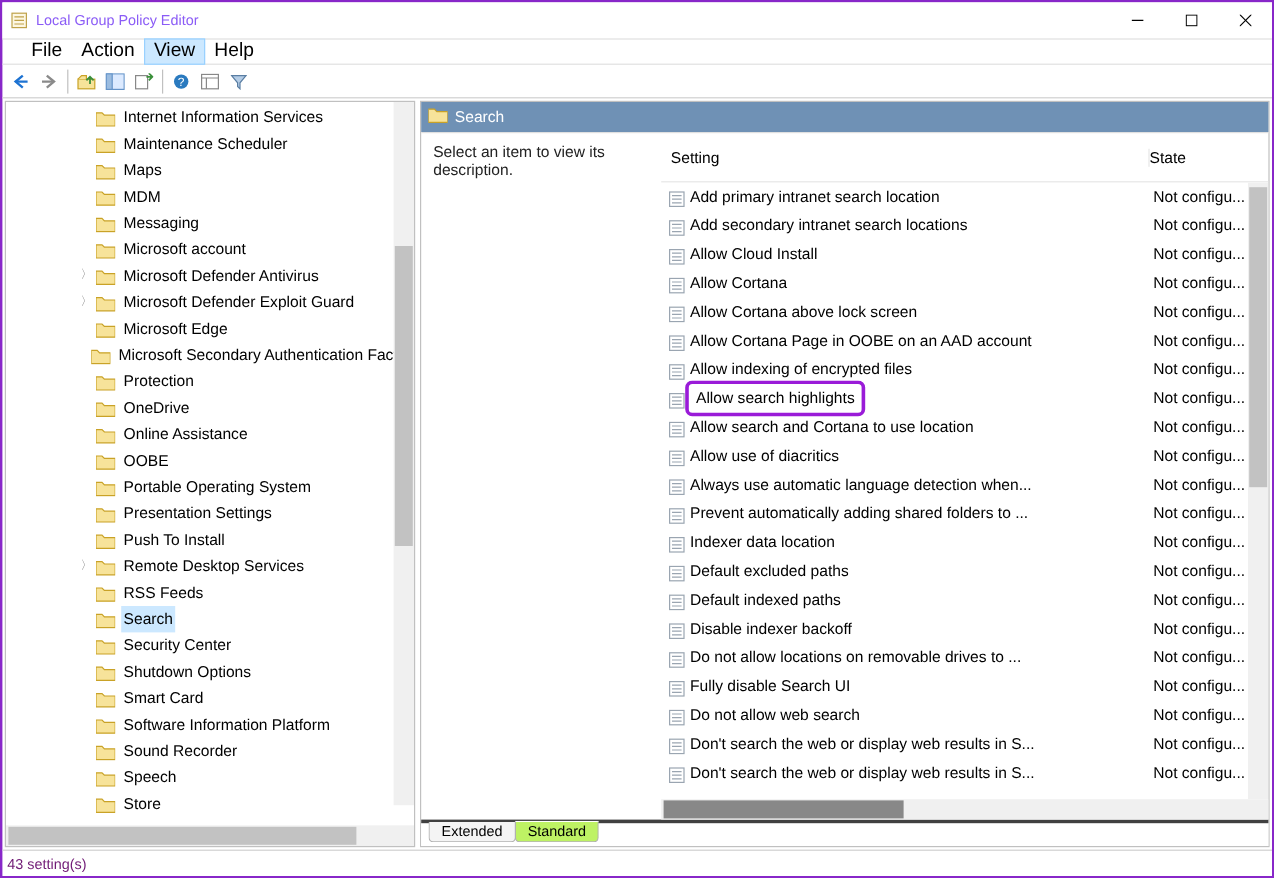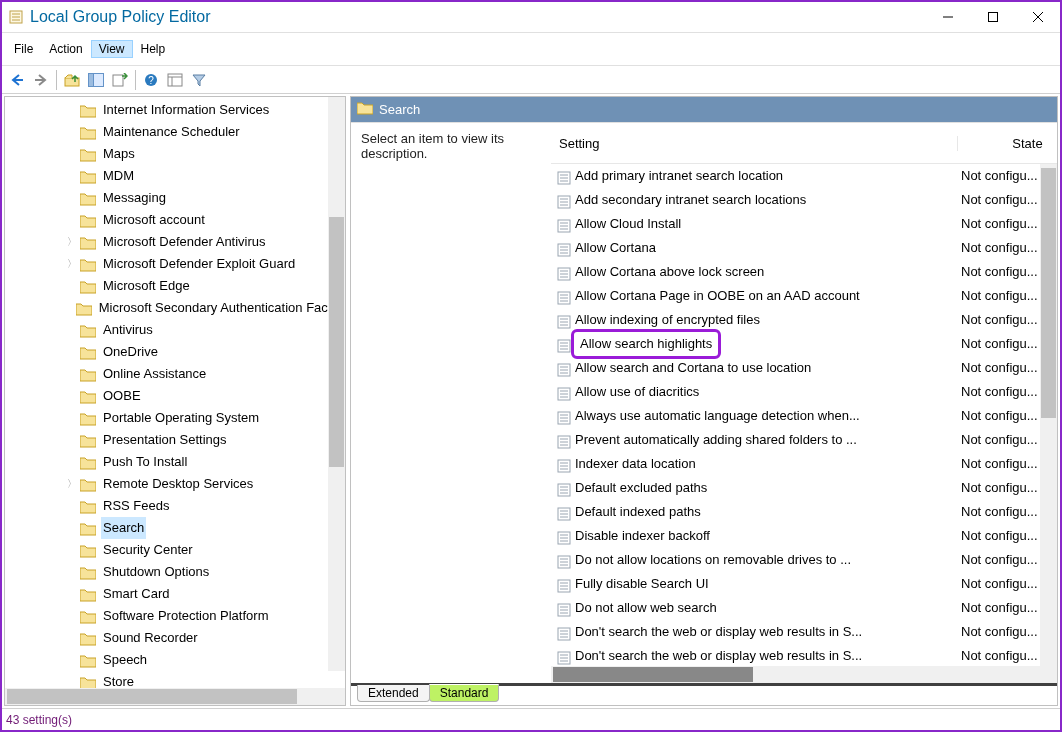--- a/index.html
+++ b/index.html
@@ -1,24 +1,24 @@
 <!DOCTYPE html>
 <html><head>
 <meta charset="utf-8">
 <style>
 * { box-sizing: border-box; margin: 0; padding: 0; font-family: "Segoe UI", Tahoma, sans-serif; }
 html, body { width: 1062px; height: 732px; overflow: hidden; }
 .window { width: 1062px; height: 732px; border: 2px solid #8827c9; background: #fff; display: flex; flex-direction: column; }
 .titlebar { height: 30px; display: flex; align-items: center; padding-left: 6px; background: #fff; }
 .title-icon { width: 16px; height: 16px; margin-right: 6px; }
-.title-text { font-size: 16px; flex: 1; color: #0369a1; }
+.title-text { font-size: 12px; flex: 1; color: #8b5cf6; }
 .win-controls { display: flex; height: 100%; }
 .win-btn { width: 45px; display: flex; align-items: center; justify-content: center; }
 .win-btn svg { width: 10px; height: 10px; }
-.menubar { height: 34px; display: flex; align-items: center; padding-left: 4px; border-top: 1px solid #e0e0e0; border-bottom: 1px solid #e0e0e0; font-size: 12px; }
+.menubar { height: 22px; display: flex; align-items: center; padding-left: 16px; border-top: 1px solid #e0e0e0; border-bottom: 1px solid #e0e0e0; font-size: 16px; }
 .menu-item { padding: 2px 8px; cursor: default; }
 .menu-item.highlight { background: #cce8ff; border: 1px solid #99d1ff; padding: 1px 7px; }
 .toolbar { height: 28px; border-bottom: 1px solid #d0d0d0; display: flex; align-items: center; padding-left: 4px; gap: 2px; }
 .tool-btn { width: 22px; height: 22px; display: flex; align-items: center; justify-content: center; }
 .tool-sep { width: 1px; height: 20px; background: #c0c0c0; margin: 0 2px; }
 .content { flex: 1; display: flex; min-height: 0; }
 .tree-pane { width: 342px; border: 1px solid #c0c0c0; margin: 2px; position: relative; display:flex; flex-direction:column; }
 .tree-scroll { flex:1; overflow: hidden; position: relative; }
 .tree-list { font-size: 13px; line-height: 22px; padding-top: 2px; }
 .tree-item { display: flex; align-items: center; height: 22px; white-space: nowrap; cursor: default; }
@@ -35,21 +35,21 @@
 .right-pane { flex: 1; border: 1px solid #c0c0c0; margin: 2px; display: flex; flex-direction: column; min-width:0; }
 .right-header { height: 26px; display: flex; align-items: center; border-bottom: 1px solid #e0e0e0; }
 .right-title-tab { background: #6f91b5; color:#fff; display:flex; align-items:center; height:100%; padding: 0 10px 0 6px; font-size:13px; width:200px; border-top-right-radius: 4px 4px; position:relative;}
 .right-title-tab::after { content:''; position:absolute; right:-14px; top:0; width:0; height:0; border-top:26px solid transparent; border-left:14px solid #6f91b5; display:none;}
 .right-title-tab { border-radius: 0; width: 100%; }
 .right-body { flex:1; display:flex; min-height:0; }
 .desc-col { width: 200px; padding: 8px 10px; font-size: 13px; color:#222; }
 .settings-col { flex:1; display:flex; flex-direction:column; min-width:0; position:relative; }
 .settings-header { display:flex; height: 41px; align-items:center; font-size:13px; border-bottom: 1px solid #e7e7e7; }
 .col-setting { flex:1; padding-left:8px; }
-.col-state { width: 100px; text-align:center; border-left: 1px solid #e7e7e7; padding-left: 40px; }
+.col-state { width: 100px; border-left: 1px solid #e7e7e7; }
 .settings-list { flex:1; overflow:hidden; font-size:13px; line-height:24px; position:relative; }
 .setting-row { display:flex; height:24px; align-items:center; white-space:nowrap; cursor:default; }
 .setting-name { flex:1; display:flex; align-items:center; padding-left:6px; overflow:hidden; text-overflow:ellipsis; }
 .setting-state { width:100px; padding-left:4px; overflow:hidden; text-overflow:ellipsis; white-space:nowrap; }
 .setting-icon { width:14px; height:14px; margin-right:4px; flex-shrink:0; }
 .setting-row.highlighted .setting-name-inner { border: 3px solid #9a1bd8; border-radius:6px; padding: 0px 6px; margin-left:-4px; }
 .setting-name-inner { overflow:hidden; text-overflow:ellipsis; }
 .settings-hscroll { height:17px; background:#f0f0f0; position:relative; }
 .settings-hscroll-thumb { position:absolute; height:15px; top:1px; background:#888; }
 .settings-vscroll { width:17px; background:#f0f0f0; position:absolute; right:0; top:0; bottom:0; }
@@ -261,21 +261,21 @@
               <span class="tree-label">Microsoft Secondary Authentication Factor</span>
             </div>
             <div class="tree-item">
               <span class="tree-indent"></span>
               <span class="tree-indent"></span>
               <span class="tree-indent"></span>
               <span class="tree-chevron"></span>
               <span class="folder-icon"><svg width="16" height="14" viewBox="0 0 16 14">
                   <path d="M0 3 L0 13 L16 13 L16 4 L7 4 L5 2 L0 2 Z" fill="#f7e39a" stroke="#c9a227"></path>
                 </svg></span>
-              <span class="tree-label">Antivirus</span>
+              <span class="tree-label">Protection</span>
             </div>
             <div class="tree-item">
               <span class="tree-indent"></span>
               <span class="tree-indent"></span>
               <span class="tree-indent"></span>
               <span class="tree-chevron"></span>
               <span class="folder-icon"><svg width="16" height="14" viewBox="0 0 16 14">
                   <path d="M0 3 L0 13 L16 13 L16 4 L7 4 L5 2 L0 2 Z" fill="#f7e39a" stroke="#c9a227"></path>
                 </svg></span>
               <span class="tree-label">OneDrive</span>
@@ -391,21 +391,21 @@
               <span class="tree-label">Smart Card</span>
             </div>
             <div class="tree-item">
               <span class="tree-indent"></span>
               <span class="tree-indent"></span>
               <span class="tree-indent"></span>
               <span class="tree-chevron"></span>
               <span class="folder-icon"><svg width="16" height="14" viewBox="0 0 16 14">
                   <path d="M0 3 L0 13 L16 13 L16 4 L7 4 L5 2 L0 2 Z" fill="#f7e39a" stroke="#c9a227"></path>
                 </svg></span>
-              <span class="tree-label">Software Protection Platform</span>
+              <span class="tree-label">Software Information Platform</span>
             </div>
             <div class="tree-item">
               <span class="tree-indent"></span>
               <span class="tree-indent"></span>
               <span class="tree-indent"></span>
               <span class="tree-chevron"></span>
               <span class="folder-icon"><svg width="16" height="14" viewBox="0 0 16 14">
                   <path d="M0 3 L0 13 L16 13 L16 4 L7 4 L5 2 L0 2 Z" fill="#f7e39a" stroke="#c9a227"></path>
                 </svg></span>
               <span class="tree-label">Sound Recorder</span>

